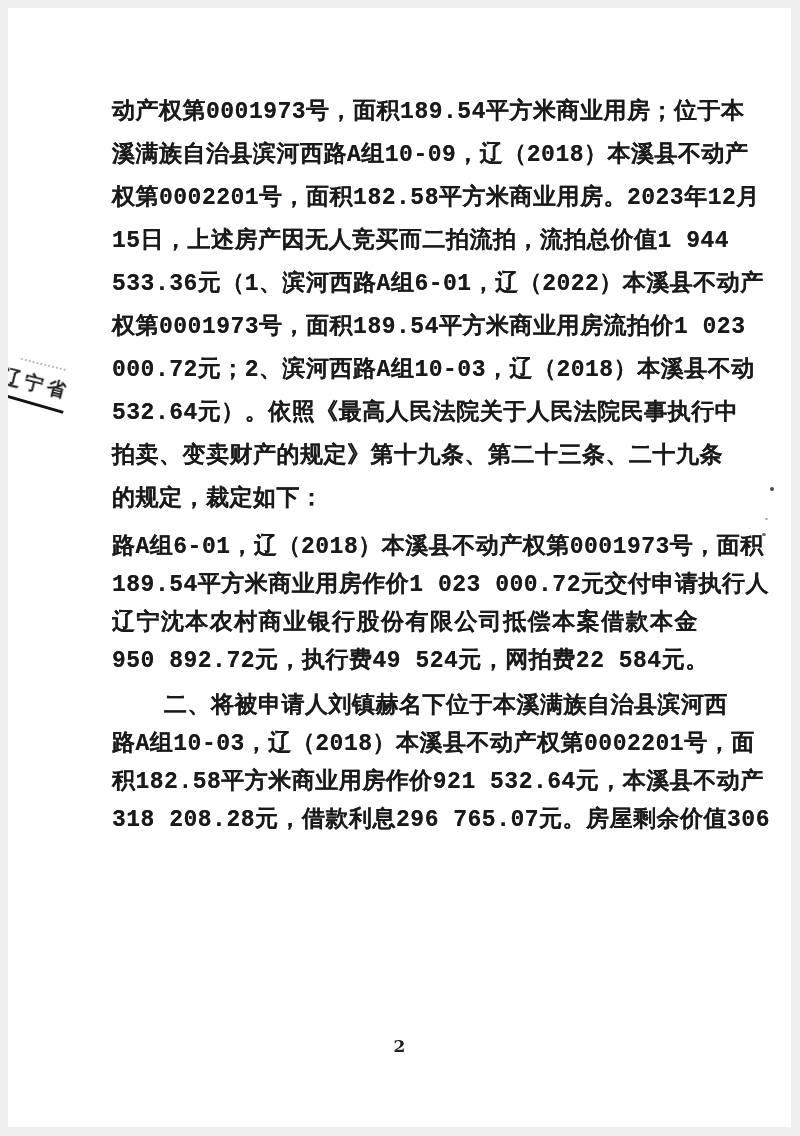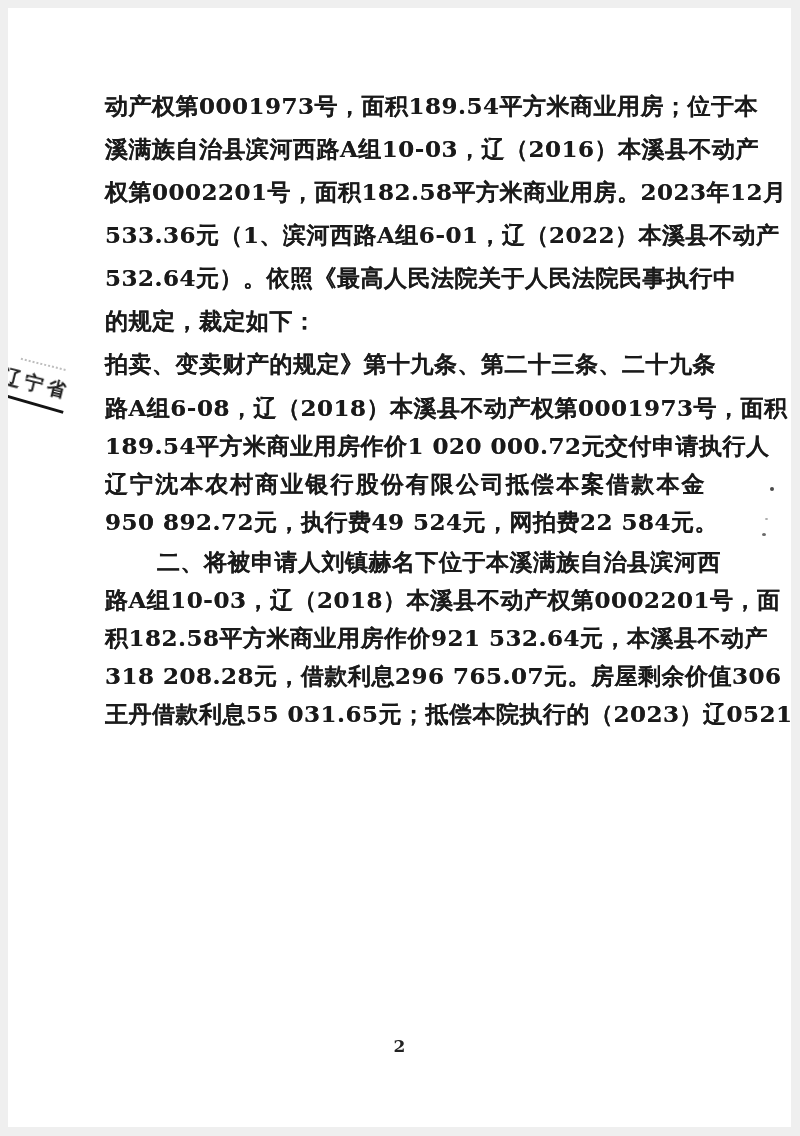--- a/index.html
+++ b/index.html
@@ -11,21 +11,21 @@
   }
   .scan-wrap { position: relative; width: 800px; height: 1136px; background: #efefef; }
   .page {
     position: absolute; left: 8px; top: 8px; width: 783px; height: 1119px;
     background: #ffffff; overflow: hidden;
   }
   .doc-body {
     position: absolute; left: 97px; top: 76px; width: 600px;
     color: #1a1a1a;
   }
-  .para { margin: 0; padding: 0; }
+  .para { margin: 7px; padding: 0; font-family: Liberation Mono, monospace; }
   .para-2 { margin-top: 4px; }
   .para-3 { margin-top: 2px; }
   .line {
     height: 43px; line-height: 43px;
     font-size: 23px; font-weight: 600;
     white-space: nowrap;
     text-align: justify;
     text-align-last: justify;
     text-shadow: 0 0 0.5px rgba(20,20,20,0.75);
     letter-spacing: 0.5px;
@@ -68,41 +68,43 @@
     <div class="stamp">
       <div class="stamp-marks"></div>
       <div class="stamp-text">辽宁省</div>
       <div class="stamp-underline"></div>
     </div>
 
     <div class="doc-body">
 
       <div class="para para-1">
         <div class="line">动产权第0001973号，面积189.54平方米商业用房；位于本</div>
-        <div class="line">溪满族自治县滨河西路A组10-03，辽（2016）本溪县不动产</div>
+        <div class="line">溪满族自治县滨河西路A组10-09，辽（2018）本溪县不动产</div>
         <div class="line">权第0002201号，面积182.58平方米商业用房。2023年12月</div>
+        <div class="line">15日，上述房产因无人竞买而二拍流拍，流拍总价值1 944</div>
         <div class="line">533.36元（1、滨河西路A组6-01，辽（2022）本溪县不动产</div>
+        <div class="line">权第0001973号，面积189.54平方米商业用房流拍价1 023</div>
+        <div class="line">000.72元；2、滨河西路A组10-03，辽（2018）本溪县不动</div>
         <div class="line">532.64元）。依照《最高人民法院关于人民法院民事执行中</div>
+        <div class="line">拍卖、变卖财产的规定》第十九条、第二十三条、二十九条</div>
         <div class="line short">的规定，裁定如下：</div>
-        <div class="line">拍卖、变卖财产的规定》第十九条、第二十三条、二十九条</div>
       </div>
 
       <div class="para para-2">
-        <div class="line">路A组6-08，辽（2018）本溪县不动产权第0001973号，面积</div>
-        <div class="line">189.54平方米商业用房作价1 020 000.72元交付申请执行人</div>
+        <div class="line">路A组6-01，辽（2018）本溪县不动产权第0001973号，面积</div>
+        <div class="line">189.54平方米商业用房作价1 023 000.72元交付申请执行人</div>
         <div class="line">辽宁沈本农村商业银行股份有限公司抵偿本案借款本金</div>
         <div class="line short">950 892.72元，执行费49 524元，网拍费22 584元。</div>
       </div>
 
       <div class="para para-3">
         <div class="line indent">二、将被申请人刘镇赫名下位于本溪满族自治县滨河西</div>
         <div class="line">路A组10-03，辽（2018）本溪县不动产权第0002201号，面</div>
         <div class="line">积182.58平方米商业用房作价921 532.64元，本溪县不动产</div>
         <div class="line">318 208.28元，借款利息296 765.07元。房屋剩余价值306</div>
-        <div class="line">王丹借款利息55 031.65元；抵偿本院执行的（2023）辽0521</div>
       </div>
 
     </div>
 
     <div class="page-number">2</div>
 
     <div class="speck speck-1"></div>
     <div class="speck speck-2"></div>
     <div class="speck speck-3"></div>
 

